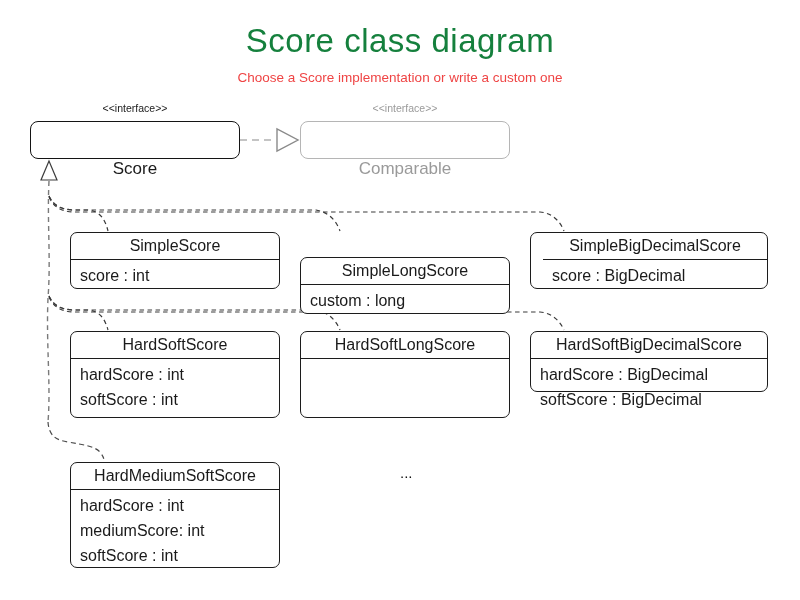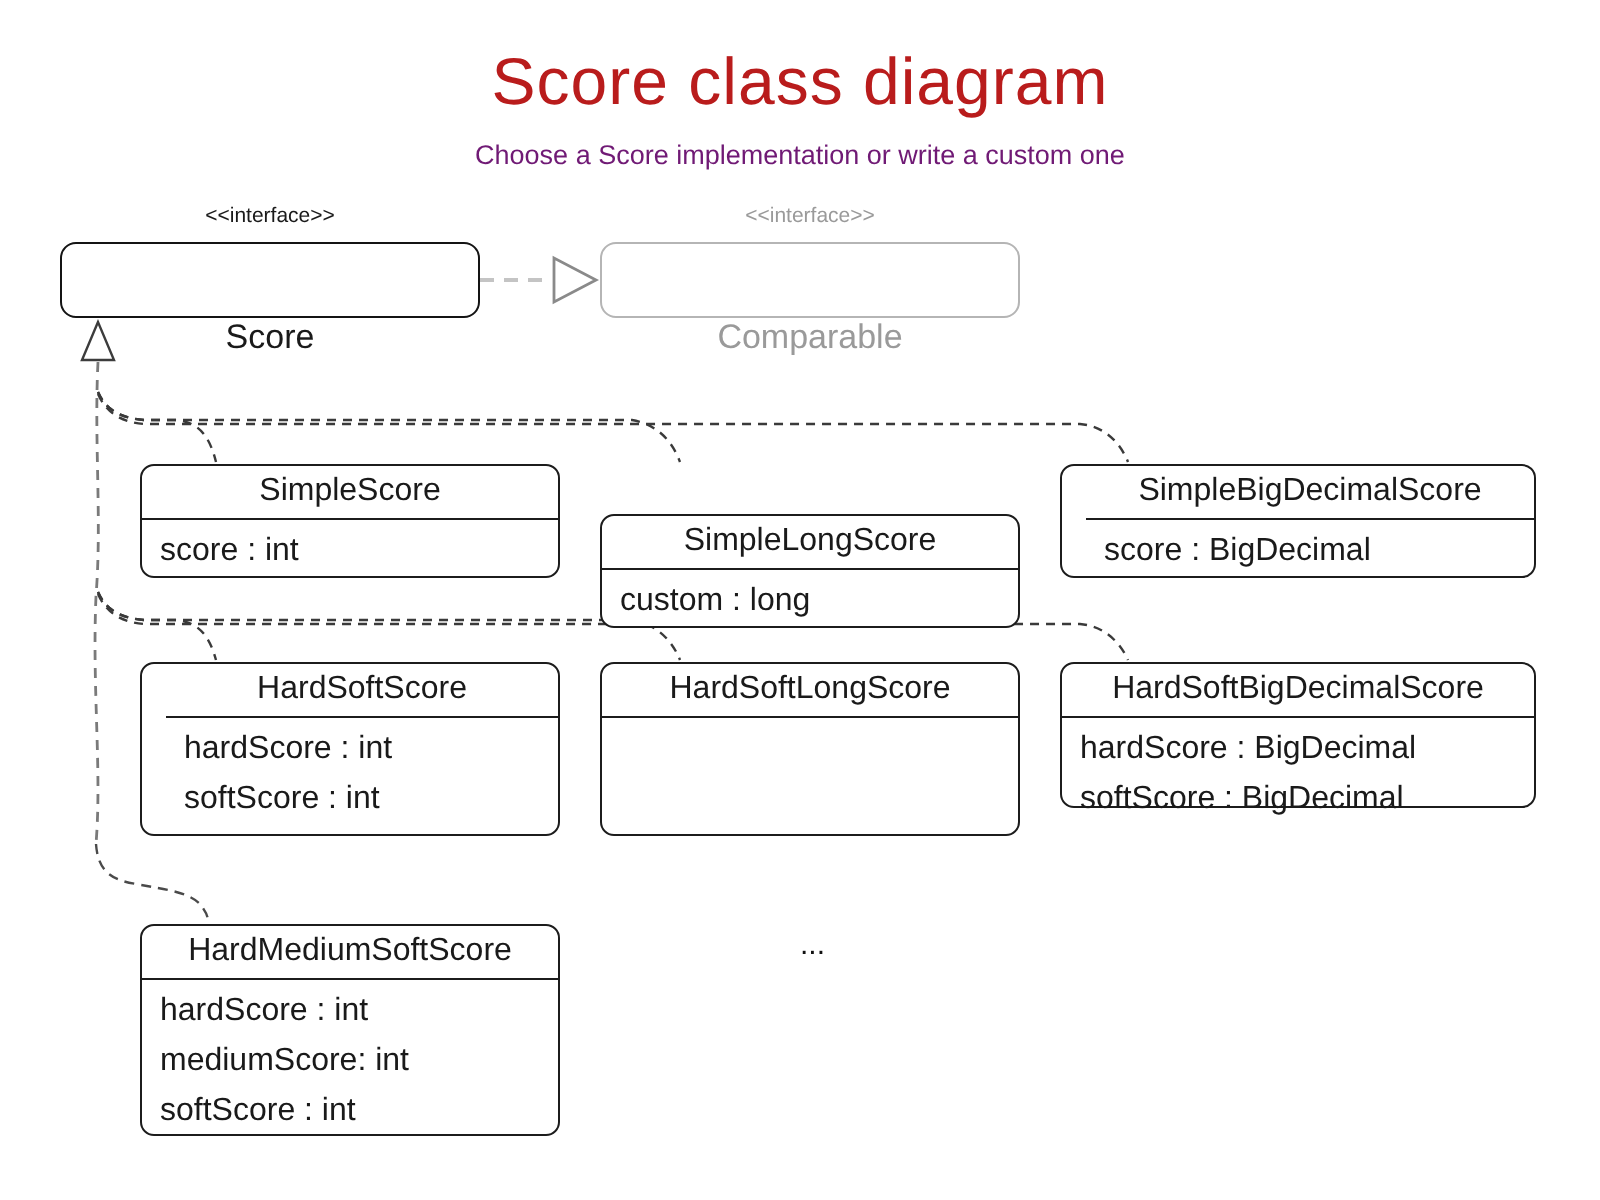--- a/index.html
+++ b/index.html
@@ -12,25 +12,25 @@
   }
   html,body{margin:0;padding:0;}
   body{
     width:800px;height:600px;position:relative;overflow:hidden;
     background:#ffffff;color:var(--ink);
     font-family:"Liberation Sans","DejaVu Sans",sans-serif;
   }
   .abs{position:absolute;}
   .page-title{
     top:22px;left:0;width:800px;text-align:center;
-    font-size:33px;color:#b91c1c;letter-spacing:0.5px;
+    font-size:33px;color:#15803d;letter-spacing:0.5px;
   }
   .page-subtitle{
     top:70px;left:0;width:800px;text-align:center;
-    font-size:13.5px;color:#701a75;
+    font-size:13.5px;color:#ef4444;
   }
   svg.connectors{top:0;left:0;z-index:0;}
   .iface{
     height:38px;border-radius:8px;background:#fff;z-index:1;
     display:flex;flex-direction:column;align-items:center;justify-content:center;
     box-sizing:border-box;
     gap:44px;
   }
   .iface.primary{border:1.6px solid #141414;}
   .iface.ghost{border:1.6px solid var(--muted-border);color:var(--muted-text);}
@@ -96,31 +96,31 @@
     <div class="attr">custom : long</div>
   </div>
 </div>
 <div class="abs cls" style="left:530px;top:232px;width:238px;height:57px;padding-left:12px;">
   <div class="cls-title">SimpleBigDecimalScore</div>
   <div class="cls-attrs">
     <div class="attr">score : BigDecimal</div>
   </div>
 </div>
 
-<div class="abs cls" style="left:70px;top:331px;width:210px;height:87px;padding-left:12px;">
+<div class="abs cls" style="left:70px;top:331px;width:210px;height:87px;">
   <div class="cls-title">HardSoftScore</div>
   <div class="cls-attrs">
     <div class="attr">hardScore : int</div>
     <div class="attr">softScore : int</div>
   </div>
 </div>
 <div class="abs cls" style="left:300px;top:331px;width:210px;height:87px;">
   <div class="cls-title">HardSoftLongScore</div>
 </div>
-<div class="abs cls" style="left:530px;top:331px;width:238px;height:73px;">
+<div class="abs cls" style="left:530px;top:331px;width:238px;height:61px;">
   <div class="cls-title">HardSoftBigDecimalScore</div>
   <div class="cls-attrs">
     <div class="attr">hardScore : BigDecimal</div>
     <div class="attr">softScore : BigDecimal</div>
   </div>
 </div>
 
 <div class="abs cls" style="left:70px;top:462px;width:210px;height:106px;">
   <div class="cls-title">HardMediumSoftScore</div>
   <div class="cls-attrs">

